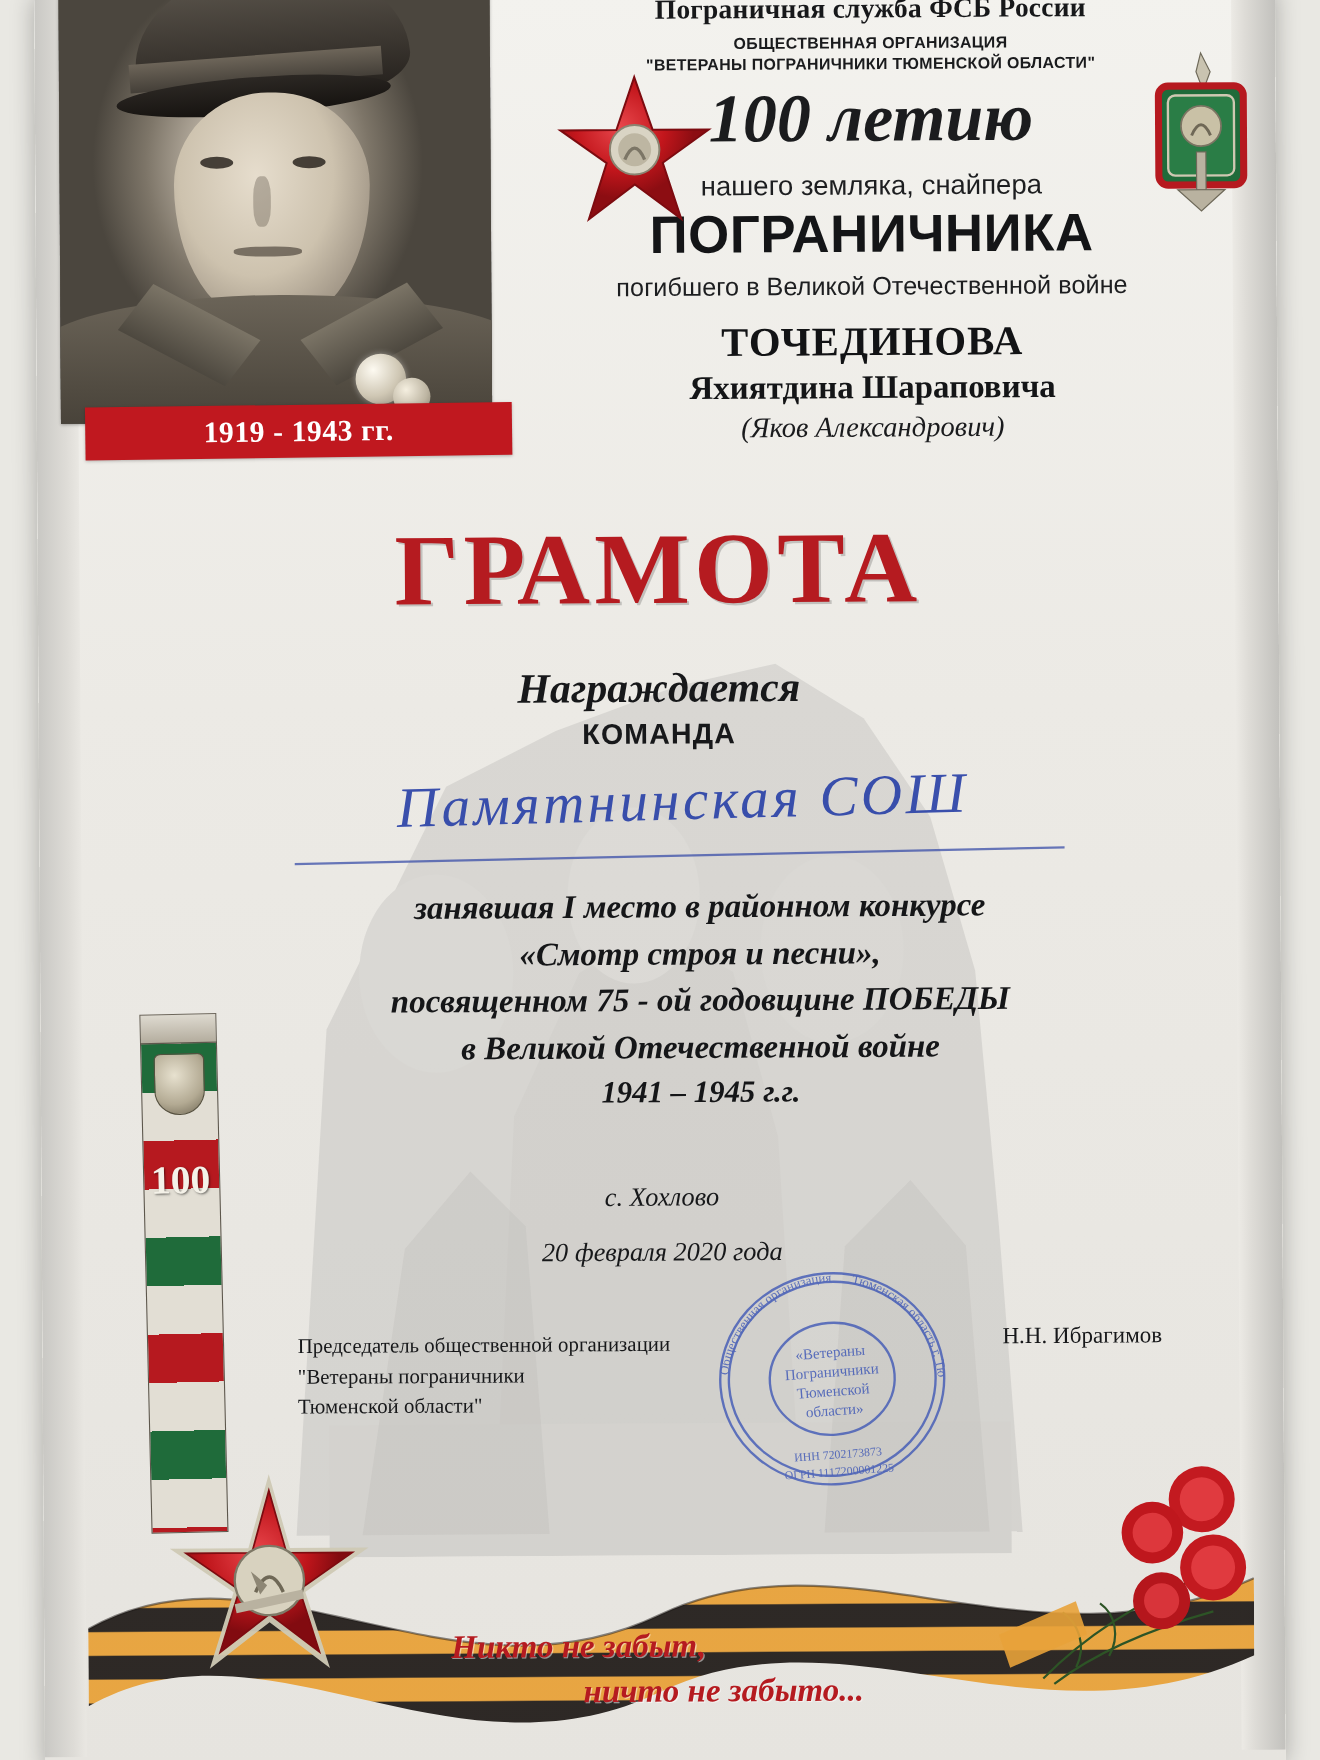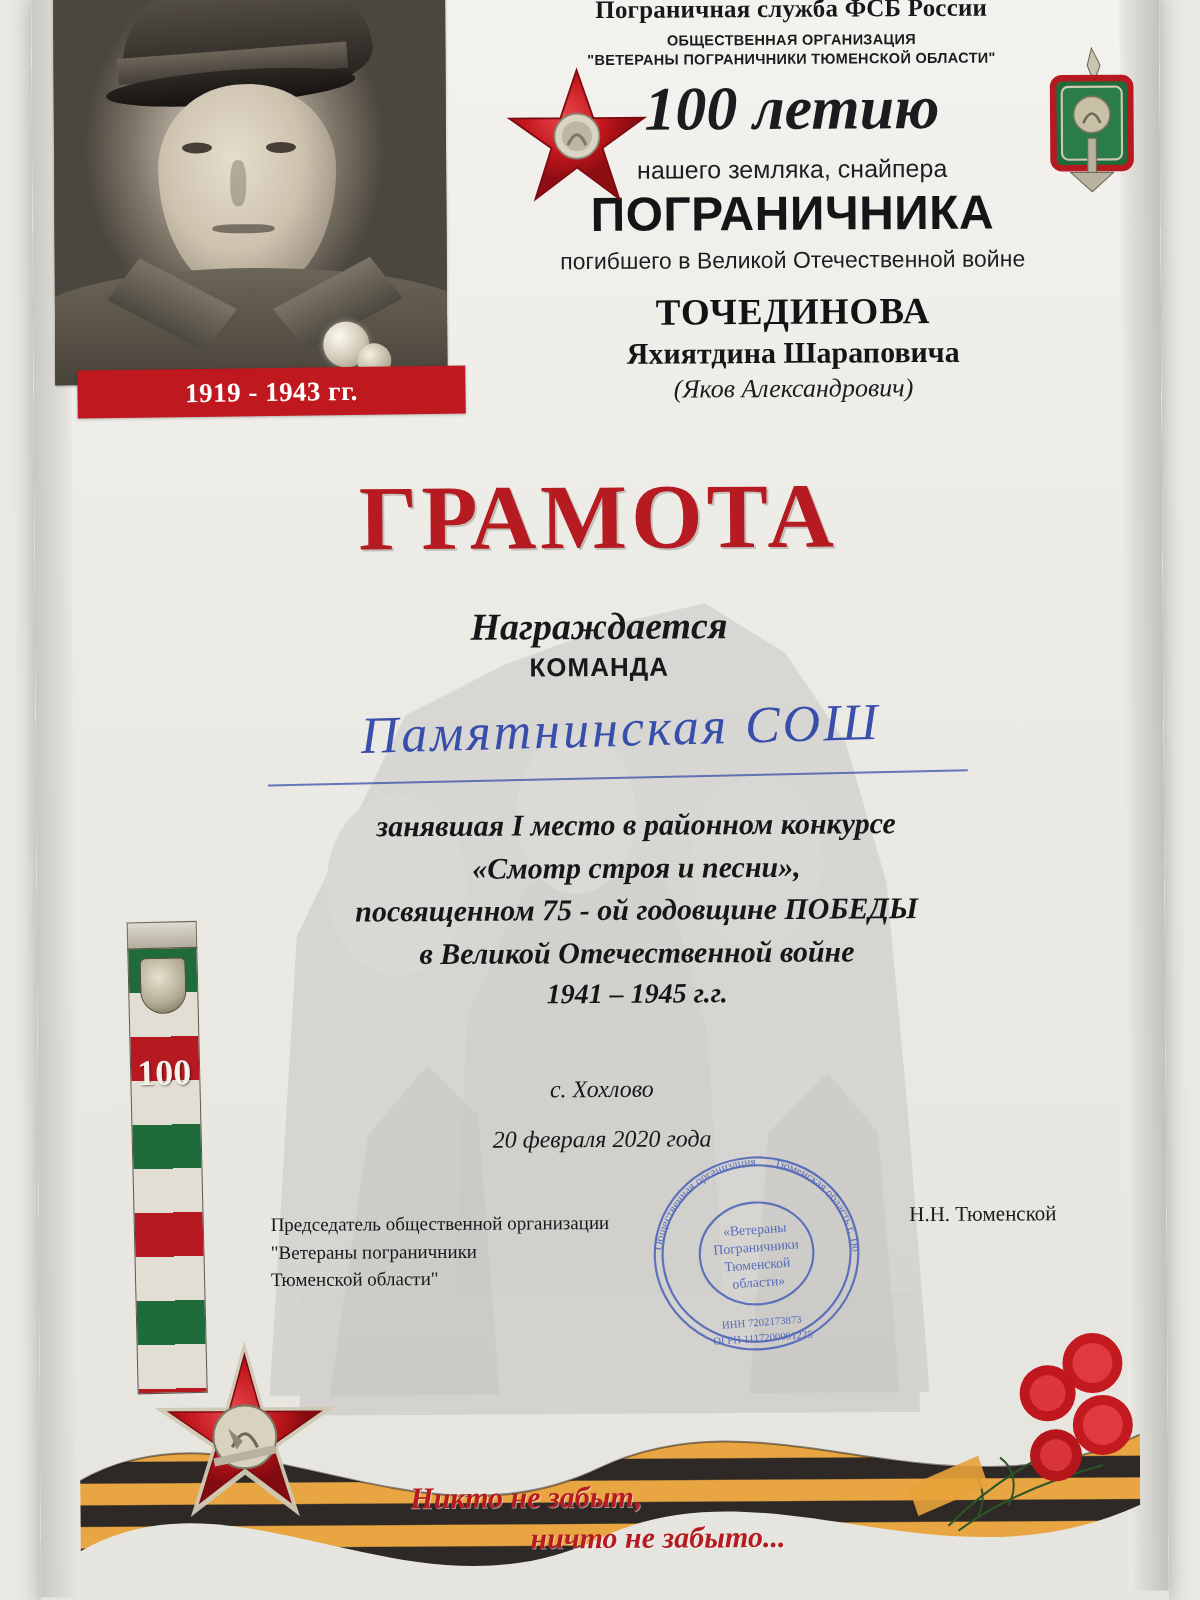--- a/index.html
+++ b/index.html
@@ -596,21 +596,21 @@
     </div>
 
     <div class="place">с. Хохлово</div>
     <div class="date">20 февраля  2020 года</div>
 
     <div class="sign-left">
       <div>Председатель общественной организации</div>
       <div>"Ветераны пограничники</div>
       <div>Тюменской области"</div>
     </div>
-    <div class="sign-right">Н.Н. Тюменской</div>
+    <div class="sign-right">Н.Н. Ибрагимов</div>
 
     <div class="stamp">
       <svg viewBox="0 0 240 215" width="235" height="212">
         <defs>
           <path id="arcTop" d="M22,120 a98,98 0 0,1 196,0"></path>
           <path id="arcBot" d="M30,120 a90,90 0 0,0 180,0"></path>
         </defs>
         <g fill="none" stroke="#3a54b5" stroke-width="2.2" opacity="0.9">
           <ellipse cx="120" cy="112" rx="104" ry="98"></ellipse>
           <ellipse cx="120" cy="112" rx="96" ry="90"></ellipse>

